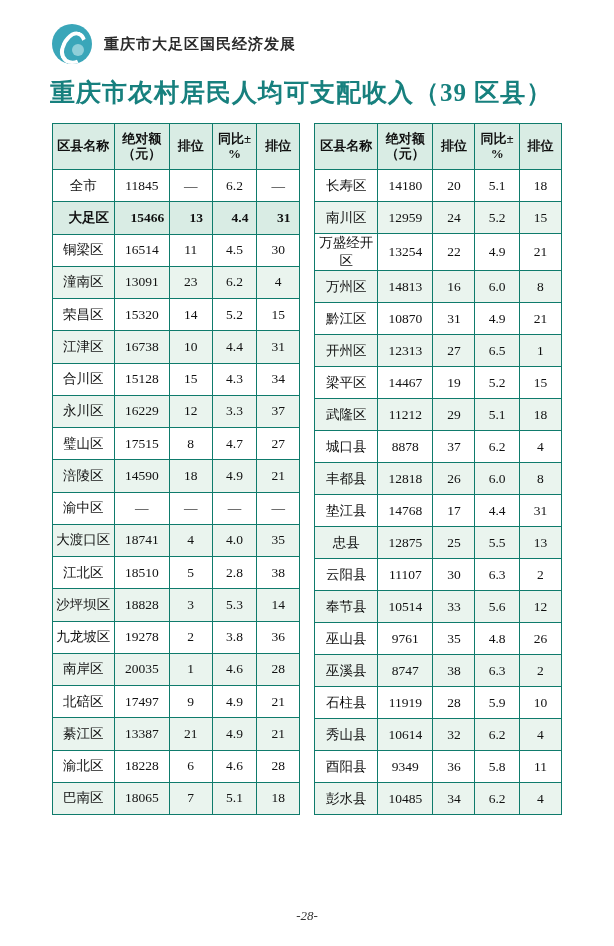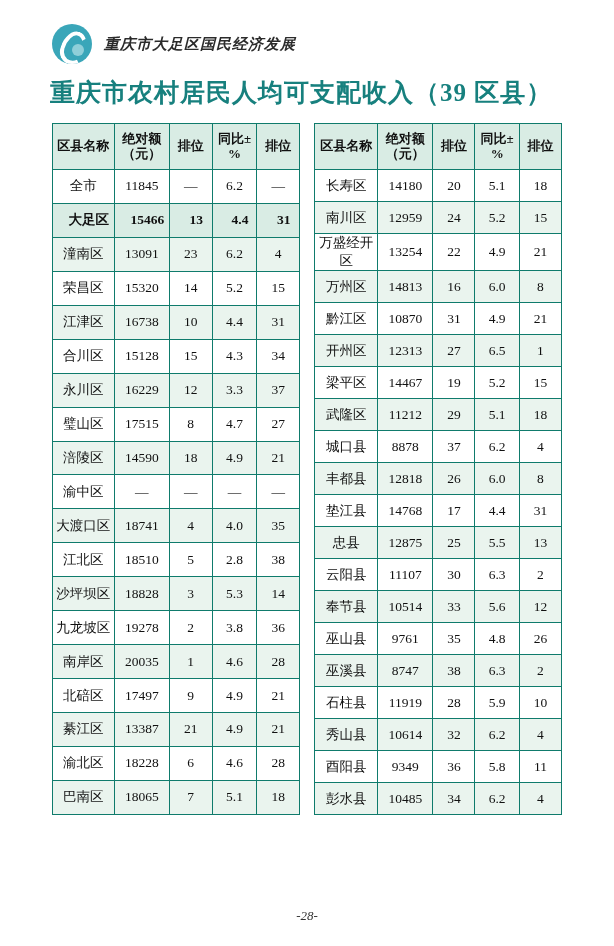--- a/index.html
+++ b/index.html
@@ -21,21 +21,20 @@
     box-sizing: border-box;
     padding: 0;
   }
   
   .doc-header {
     display: flex;
     align-items: center;
     padding: 30px 0 0 52px;
     height: 58px;
     box-sizing: border-box;
-    font-style: italic;
   }
   .logo-mark {
     width: 40px;
     height: 40px;
     border-radius: 50%;
     background: #3aa6b9;
     position: relative;
     flex: 0 0 auto;
     margin-right: 12px;
     overflow: hidden;
@@ -168,20 +167,27 @@
             <td>6.2</td>
             <td>—</td>
           </tr>
           <tr class="highlight">
             <td class="name-cell">大足区</td>
             <td>15466</td>
             <td>13</td>
             <td>4.4</td>
             <td>31</td>
           </tr>
+          <tr class="plain">
+            <td class="name-cell">铜梁区</td>
+            <td>16514</td>
+            <td>11</td>
+            <td>4.5</td>
+            <td>30</td>
+          </tr>
           <tr class="shade">
             <td class="name-cell">潼南区</td>
             <td>13091</td>
             <td>23</td>
             <td>6.2</td>
             <td>4</td>
           </tr>
           <tr class="plain">
             <td class="name-cell">荣昌区</td>
             <td>15320</td>

